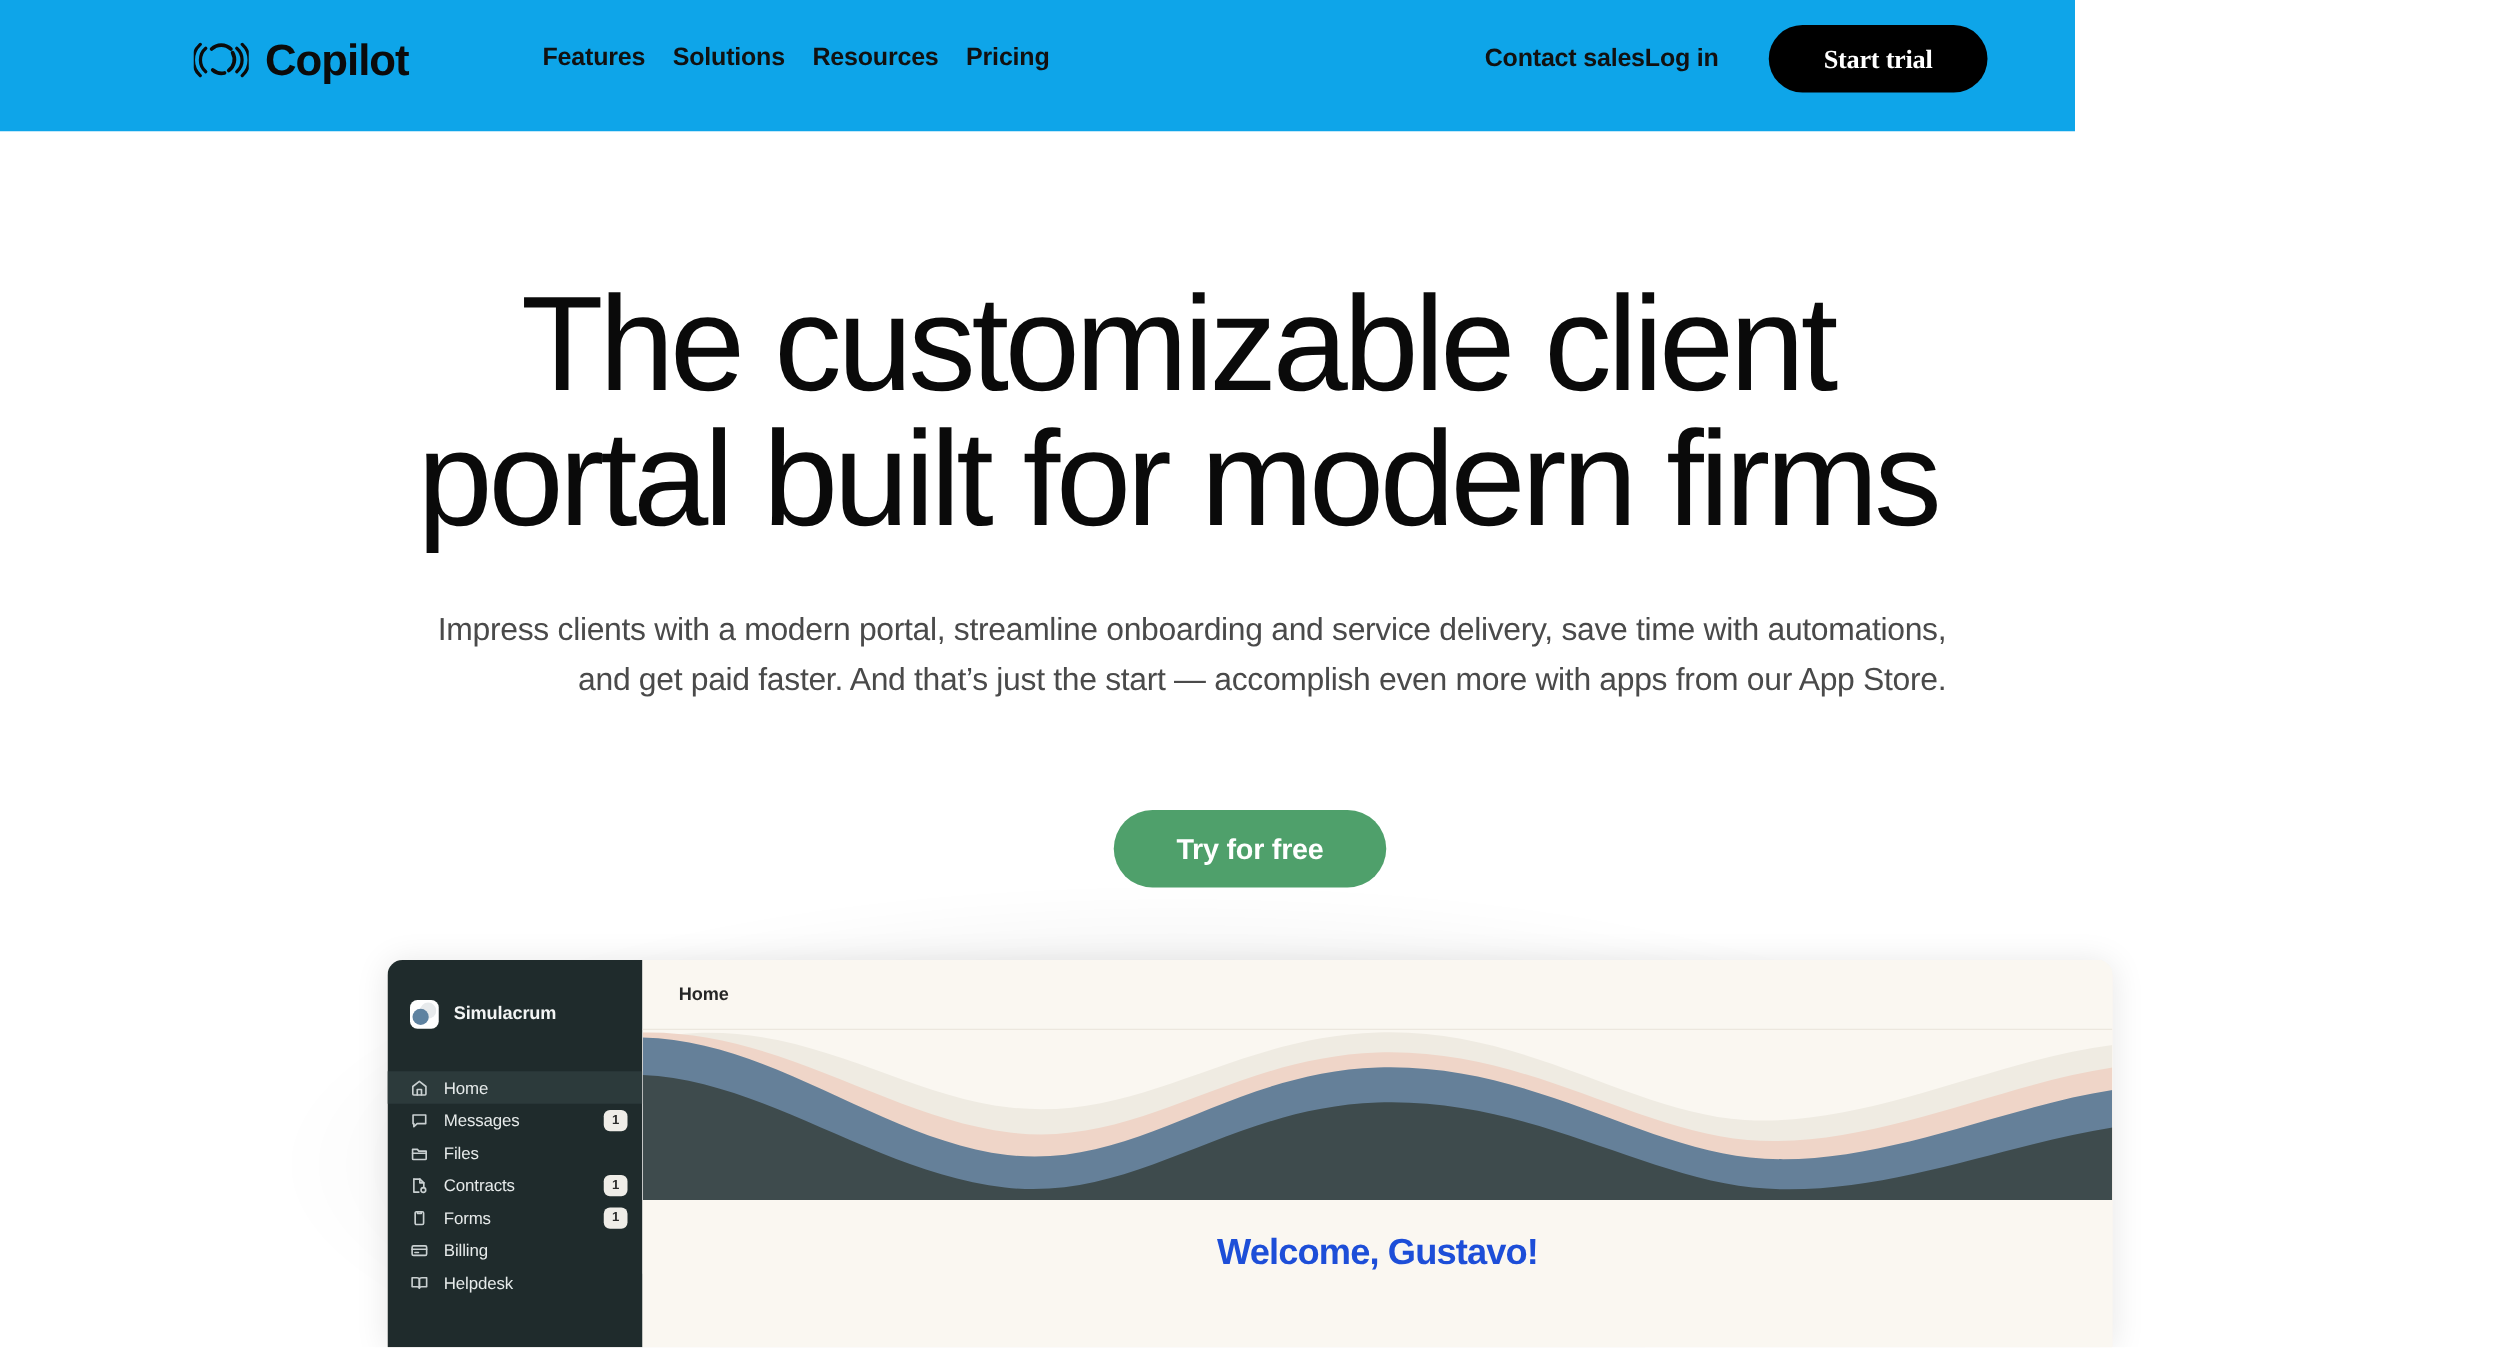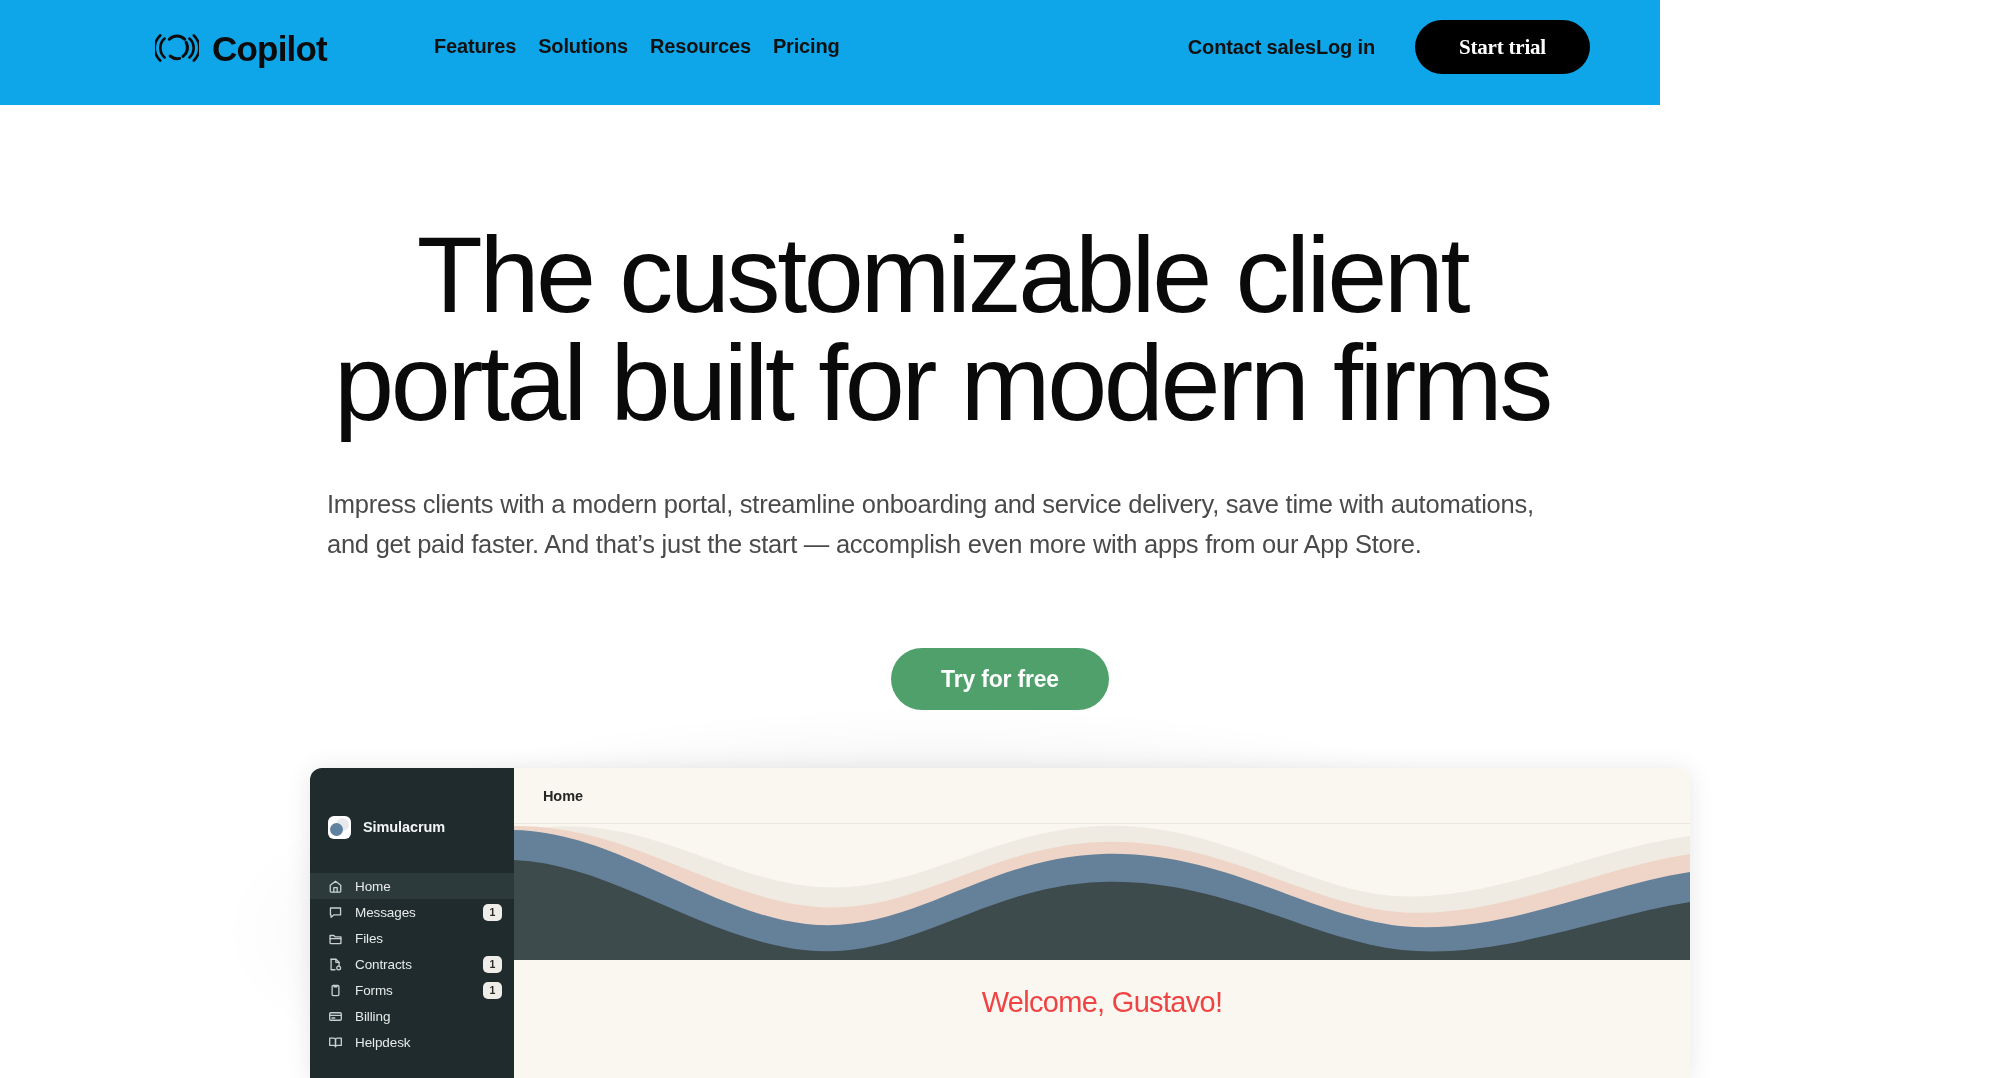--- a/index.html
+++ b/index.html
@@ -128,21 +128,21 @@
     color:#0a0a0a;
   }
   .hero-title .line { display:block; white-space:nowrap; }
 
   .hero-sub {
     position:absolute;
     top:484px;
     left:50%;
     transform:translateX(-50%);
     width:1230px;
-    text-align:left;
+    text-align:right;
     font-size:25.5px;
     line-height:40px;
     font-weight:400;
     color:#4a4a4a;
     letter-spacing:-0.25px;
   }
 
   .hero-cta-wrap {
     position:absolute;
     top:648px;
@@ -188,21 +188,21 @@
     display:flex;
     background:#F9F6F0;
     box-shadow:0 2px 26px rgba(0,0,0,0.10);
   }
 
   
   .mk-sidebar {
     width:204px;
     flex:0 0 204px;
     background:#1F2B2C;
-    padding-top:16px;
+    padding-top:0;
     position:relative;
   }
   .mk-workspace {
     display:flex;
     align-items:center;
     gap:12px;
     padding:22px 0 0 18px;
     height:64px;
     cursor:pointer;
   }
@@ -308,22 +308,22 @@
   .mk-banner svg { display:block; width:100%; height:100%; }
 
   .mk-body {
     background:#FAF7F1;
     padding-top:26px;
     display:flex;
     justify-content:center;
   }
   .mk-welcome {
     font-size:29px;
-    font-weight:400;
-    color:#ef4444;
+    font-weight:700;
+    color:#1d4ed8;
     letter-spacing:-0.7px;
   }
 </style>
 </head>
 <body>
 
 <div class="page">
 
   <header class="site-header">
 

